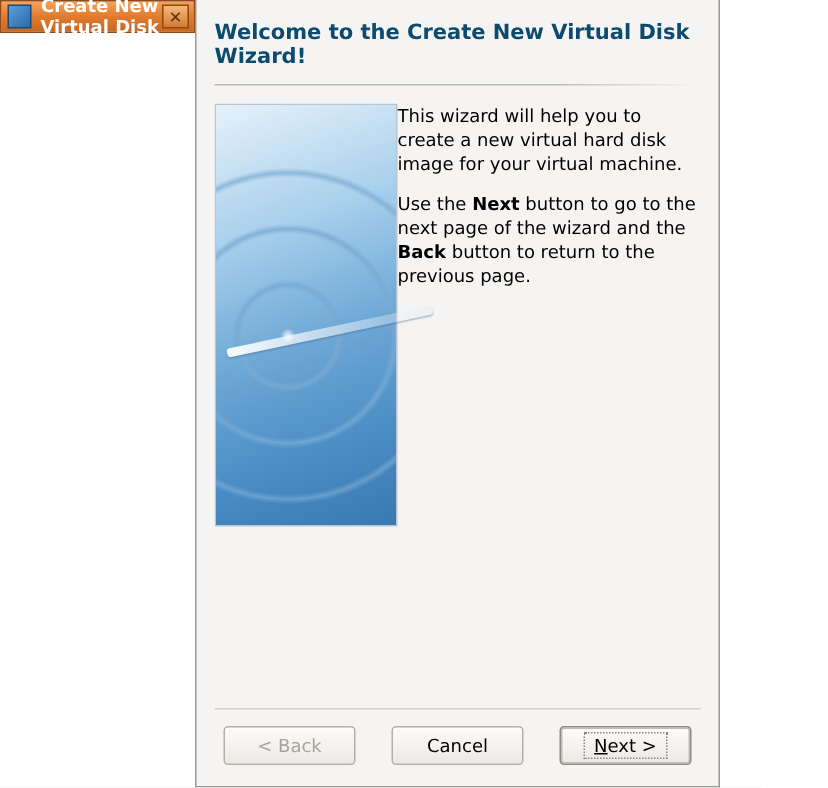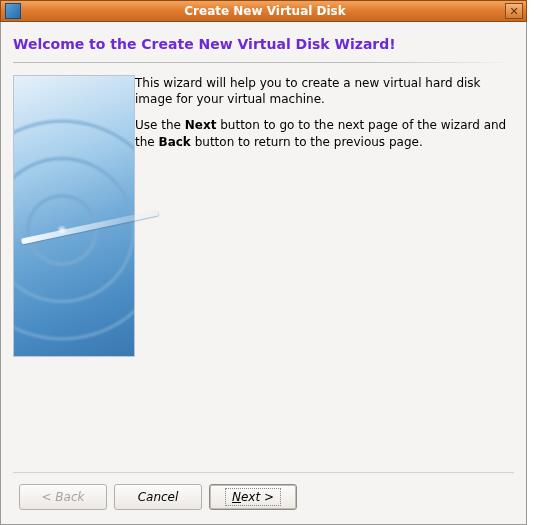--- a/index.html
+++ b/index.html
@@ -4,21 +4,21 @@
 <style>
   * { box-sizing: border-box; margin: 0; padding: 0; }
   body {
     font-family: "DejaVu Sans", "Liberation Sans", Arial, sans-serif;
     font-size: 12px;
     background: #fff;
     width: 552px;
     height: 525px;
     overflow: hidden;
   }
-  .window { width: 527px; height: 525px; display: flex; flex-direction: column; }
+  .window { width: 480px; height: 525px; display: flex; }
   .titlebar {
     height: 22px;
     background: linear-gradient(to bottom, #f5a35a 0%, #e07b2e 50%, #c96820 100%);
     border: 1px solid #8a4a1a;
     display: flex;
     align-items: center;
     color: #fff;
     font-weight: bold;
     font-size: 12px;
     position: relative;
@@ -47,21 +47,21 @@
     border-left: 1px solid #999;
     border-right: 1px solid #999;
     border-bottom: 1px solid #999;
     display: flex;
     flex-direction: column;
     padding: 10px 12px 10px 12px;
   }
   .heading {
     font-size: 14px;
     font-weight: bold;
-    color: #6d28d9;
+    color: #0c4a6e;
     margin: 4px 0 4px 0;
   }
   .hr {
     height: 1px;
     background: linear-gradient(to right,#bbb,#bbb 70%,#f6f4f2);
     margin: 6px 0 12px 0;
   }
   .content {
     flex: 1;
     display: flex;
@@ -98,23 +98,22 @@
     line-height: 1.35;
   }
   .body-text p { margin-bottom: 10px; }
   .footer-sep {
     height: 2px;
     margin-top: 6px;
     background: linear-gradient(to bottom,#c9c5c0,#fff);
   }
   .buttons {
     display: flex;
-    gap: 7px;
+    gap: 24px;
     padding: 10px 6px 4px 6px;
-    font-style: italic;
   }
   .btn {
     min-width: 88px;
     height: 26px;
     background: linear-gradient(to bottom,#fdfcfb,#ece8e4);
     border: 1px solid #b4afa8;
     border-radius: 3px;
     font-size: 12px;
     color: #000;
     display: flex;

